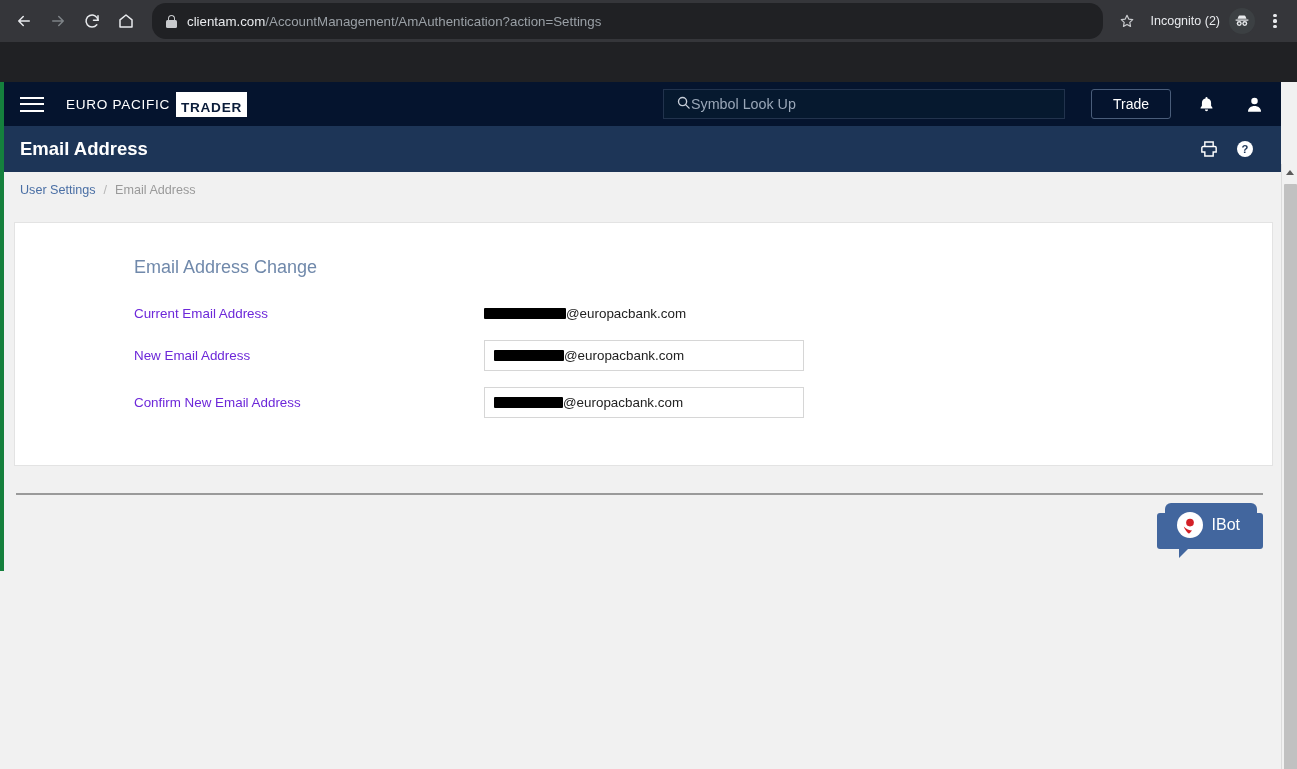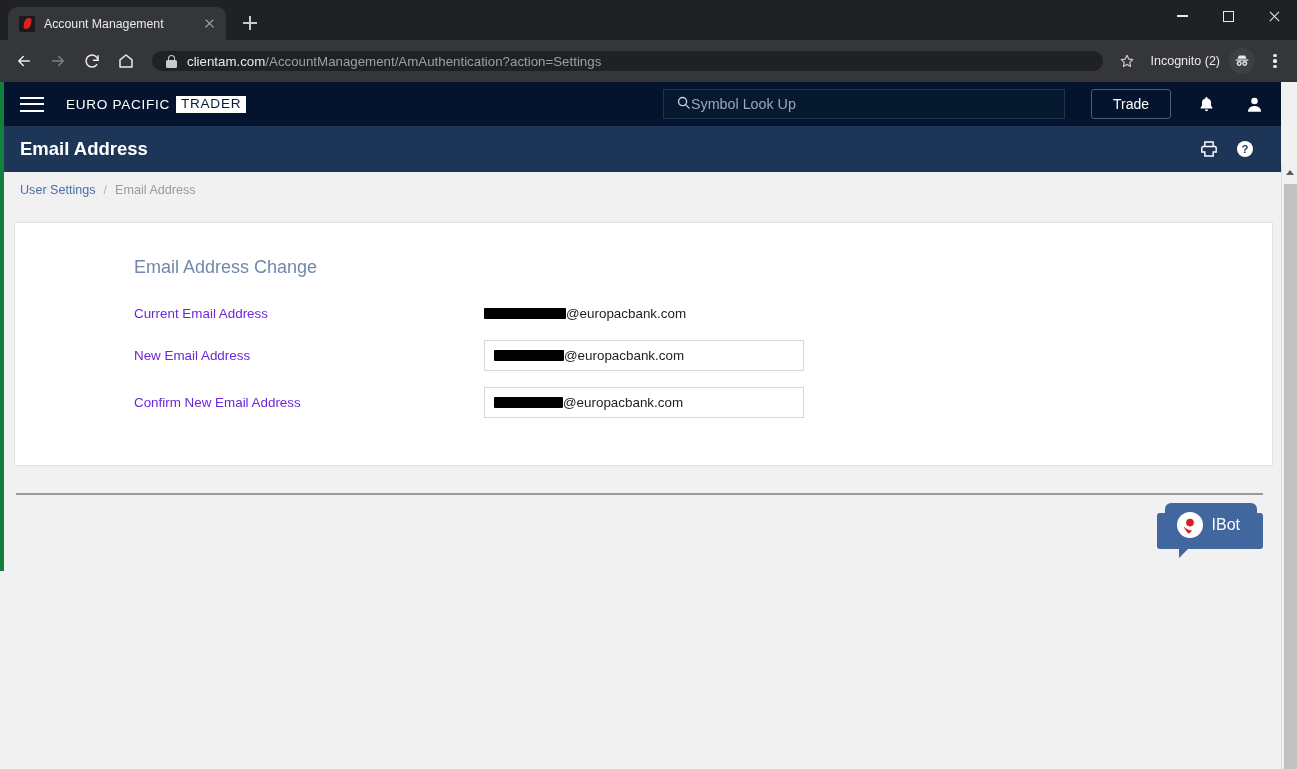--- a/index.html
+++ b/index.html
@@ -69,21 +69,21 @@
   .wc-close::after  { transform: rotate(-45deg); }
 
   
   .toolbar {
     height: 42px; background: #35363a;
     display: flex; align-items: center; padding: 0 8px; gap: 2px;
   }
   .navbtn { width: 32px; height: 32px; display: flex; align-items: center; justify-content: center; flex: none; }
   .navbtn svg { display: block; }
   .omnibox {
-    flex: 1; height: 20px; background: #202124; border-radius: 14px;
+    flex: 1; height: 36px; background: #202124; border-radius: 14px;
     display: flex; align-items: center; padding: 0 12px 0 14px; margin: 0 8px;
     gap: 10px; min-width: 0;
   }
   .lock { width: 11px; height: 13px; position: relative; flex: none; }
   .lock .body { position: absolute; bottom: 0; left: 0; width: 11px; height: 8px; background: #c8cacd; border-radius: 1.5px; }
   .lock .shackle {
     position: absolute; top: 0; left: 2.4px; width: 6.2px; height: 7px;
     border: 1.6px solid #c8cacd; border-bottom: none; border-radius: 4px 4px 0 0;
   }
   .url { font-size: 13.3px; color: #9aa0a6; white-space: nowrap; overflow: hidden; }
@@ -113,21 +113,21 @@
     height: 44px; background: #05142e;
     display: flex; align-items: center; padding: 0 14px 0 16px; gap: 0;
   }
   .hamburger { width: 26px; height: 26px; display: flex; flex-direction: column;
     justify-content: center; gap: 4.5px; flex: none; }
   .hamburger i { display: block; height: 2px; background: #ffffff; width: 24px; }
   .brand { margin-left: 20px; display: flex; align-items: center; gap: 6px; }
   .brand-text { color: #ffffff; font-size: 13.6px; letter-spacing: .7px; font-weight: 400; }
   .brand-box {
     background: #ffffff; color: #0a1c3a; font-size: 13.6px; letter-spacing: .7px;
-    padding: 0 5px 2px; font-weight: 400;
+    padding: 8px 5px 2px; font-weight: 700;
   }
   .search-wrap {
     width: 402px; height: 30px; margin-left: auto;
     background: #06192f; border: 1px solid #22334d;
     display: flex; align-items: center; padding: 0 12px; gap: 0;
   }
   .search-input {
     background: transparent; border: none; outline: none; flex: 1;
     color: #c8cfda; font-size: 14.3px; font-family: "Liberation Sans", sans-serif;
   }
@@ -219,42 +219,20 @@
   .sb-thumb {
     position: absolute; left: 2px; top: 20px; width: 13px; height: 600px;
     background: #c1c1c1; border-radius: 1px;
   }
 </style>
 </head>
 <body>
 
 <div class="browser">
 
-  <div class="tabstrip">
-    <div class="tab">
-      <span class="favicon">
-          <i class="flame"></i>
-        </span>
-      <span class="tab-title">Account Management</span>
-      <span class="tab-close"></span>
-    </div>
-    <div class="newtab"></div>
-
-    <div class="wincontrols">
-      <div class="wc">
-          <i class="wc-min"></i>
-        </div>
-      <div class="wc">
-          <i class="wc-max"></i>
-        </div>
-      <div class="wc">
-          <i class="wc-close"></i>
-        </div>
-    </div>
-  </div>
 
   <div class="toolbar">
     <div class="navbtn">
       <svg width="18" height="18" viewBox="0 0 24 24" fill="none" stroke="#e8eaed" stroke-width="2" stroke-linecap="round" stroke-linejoin="round">
           <path d="M19 12H5M11 18l-6-6 6-6"></path>
         </svg>
     </div>
     <div class="navbtn">
       <svg width="18" height="18" viewBox="0 0 24 24" fill="none" stroke="#7e8387" stroke-width="2" stroke-linecap="round" stroke-linejoin="round">
           <path d="M5 12h14M13 6l6 6-6 6"></path>

